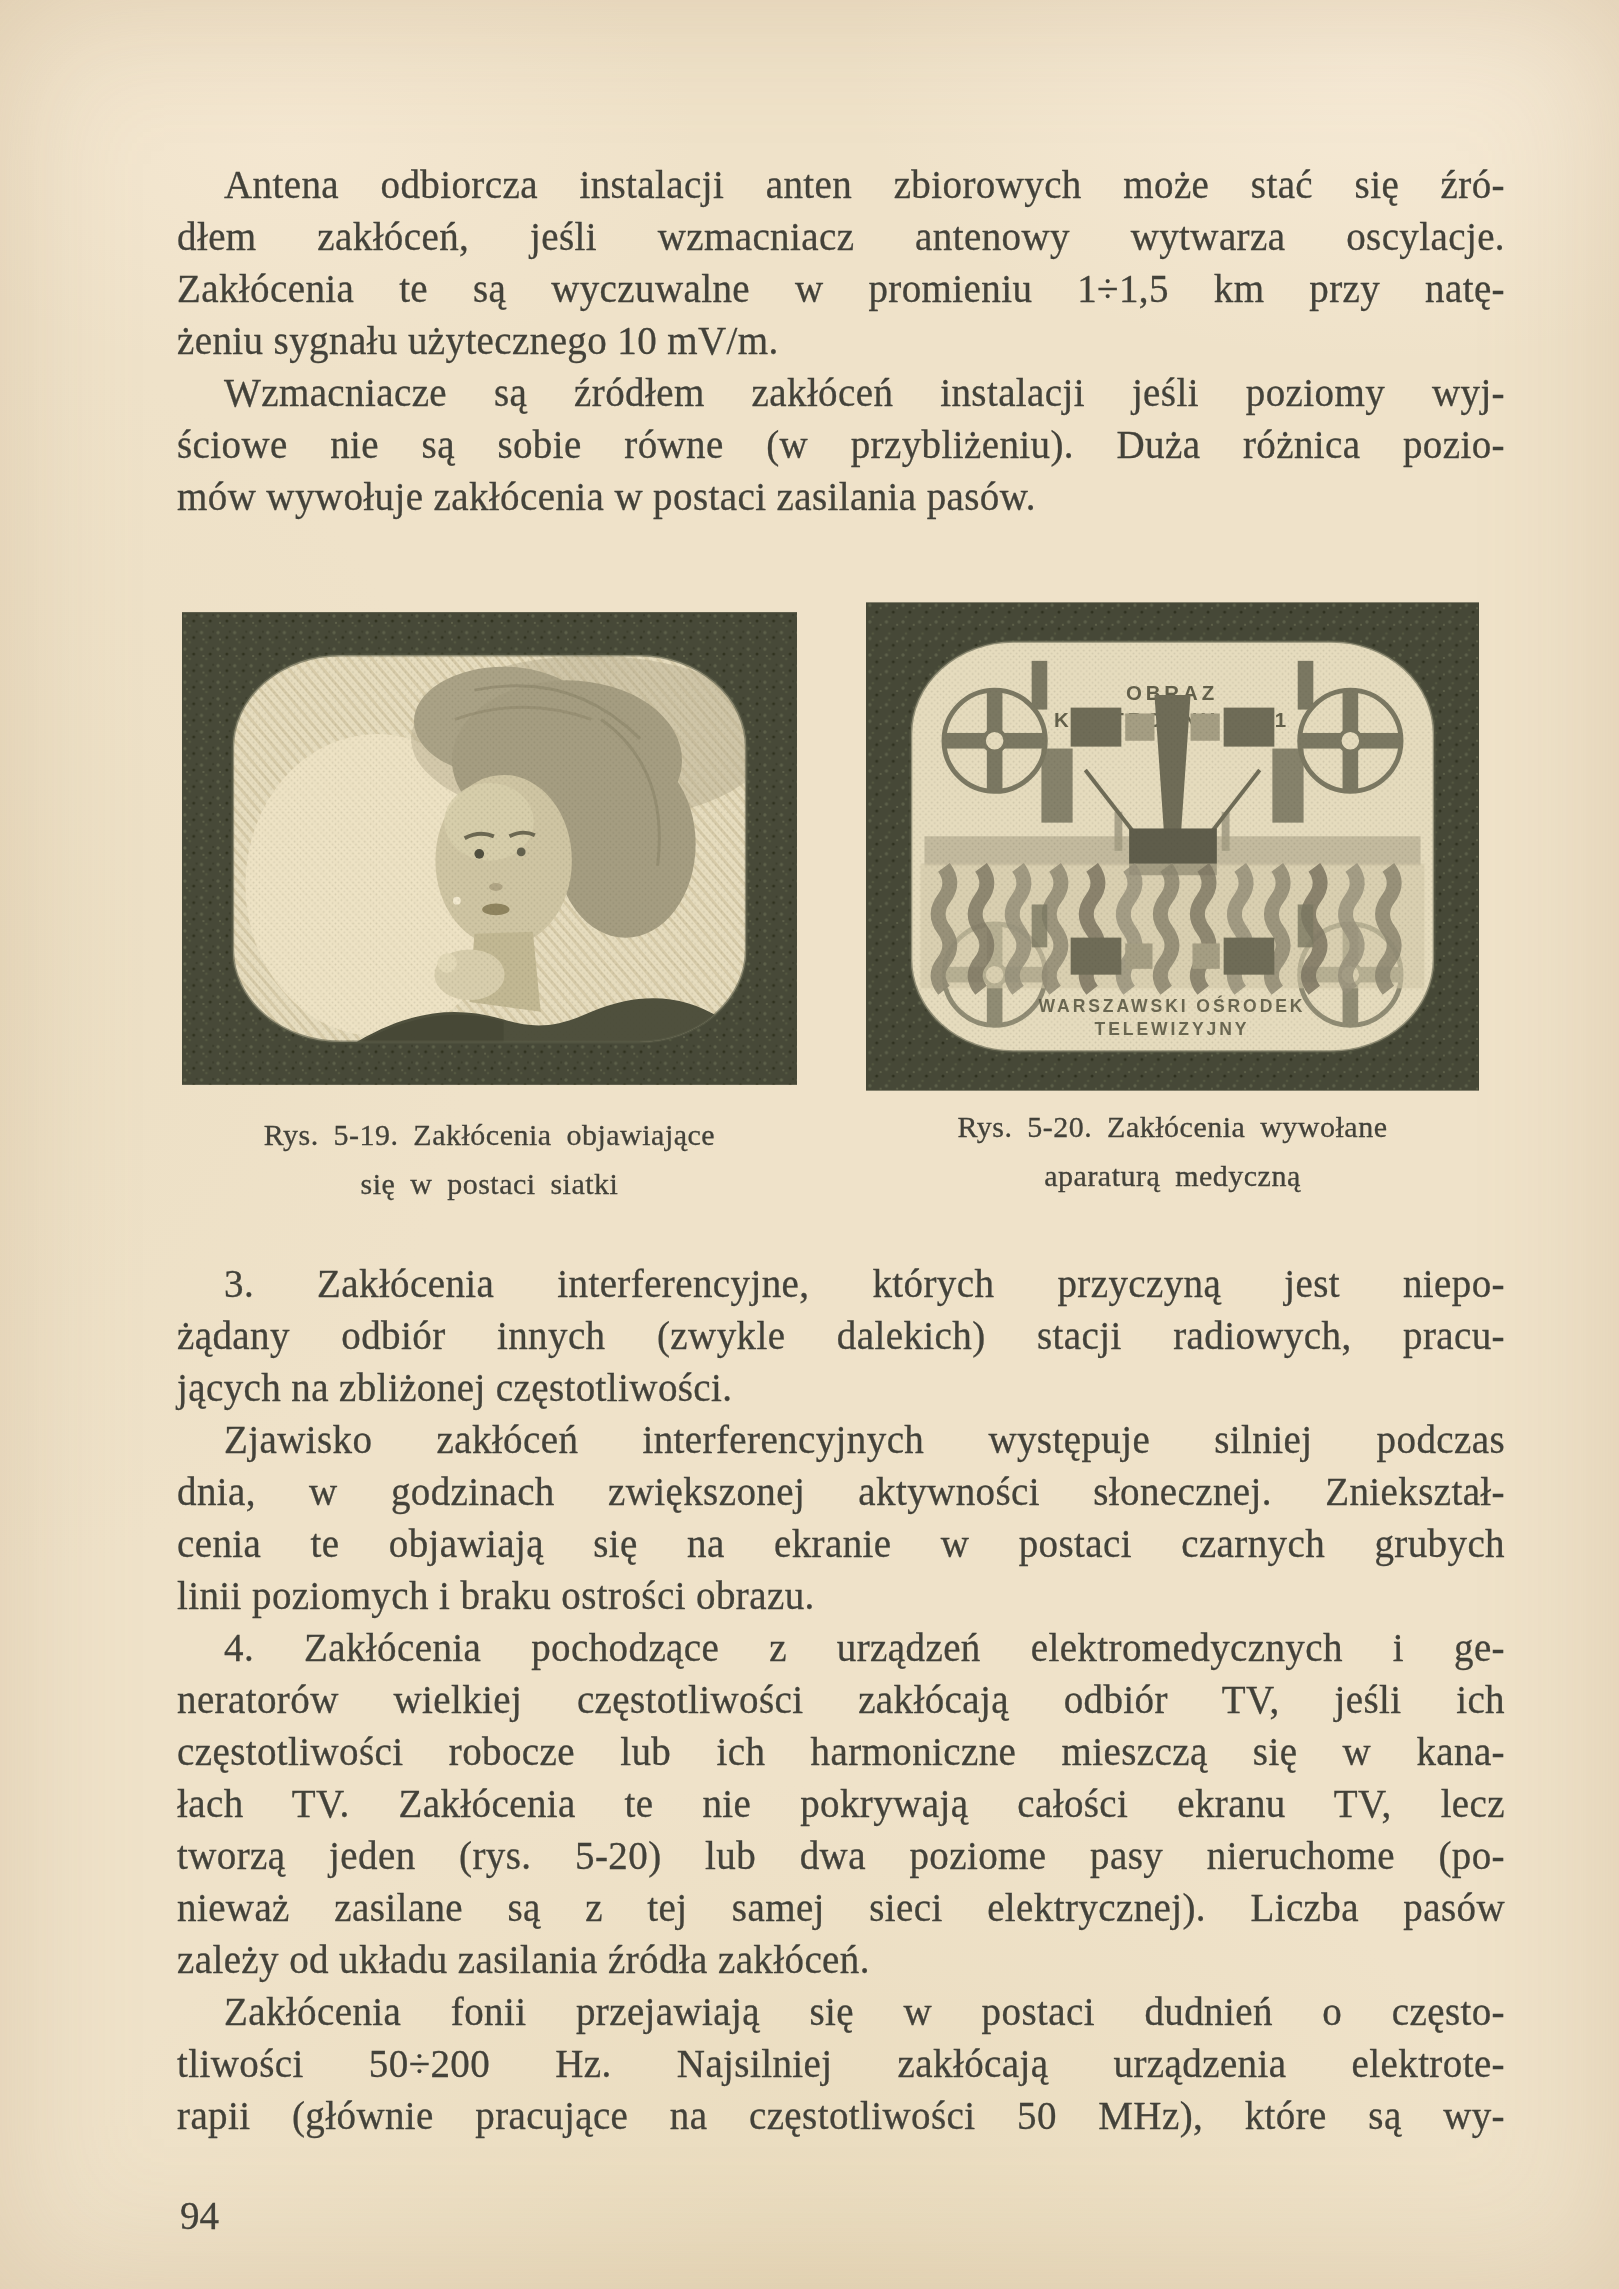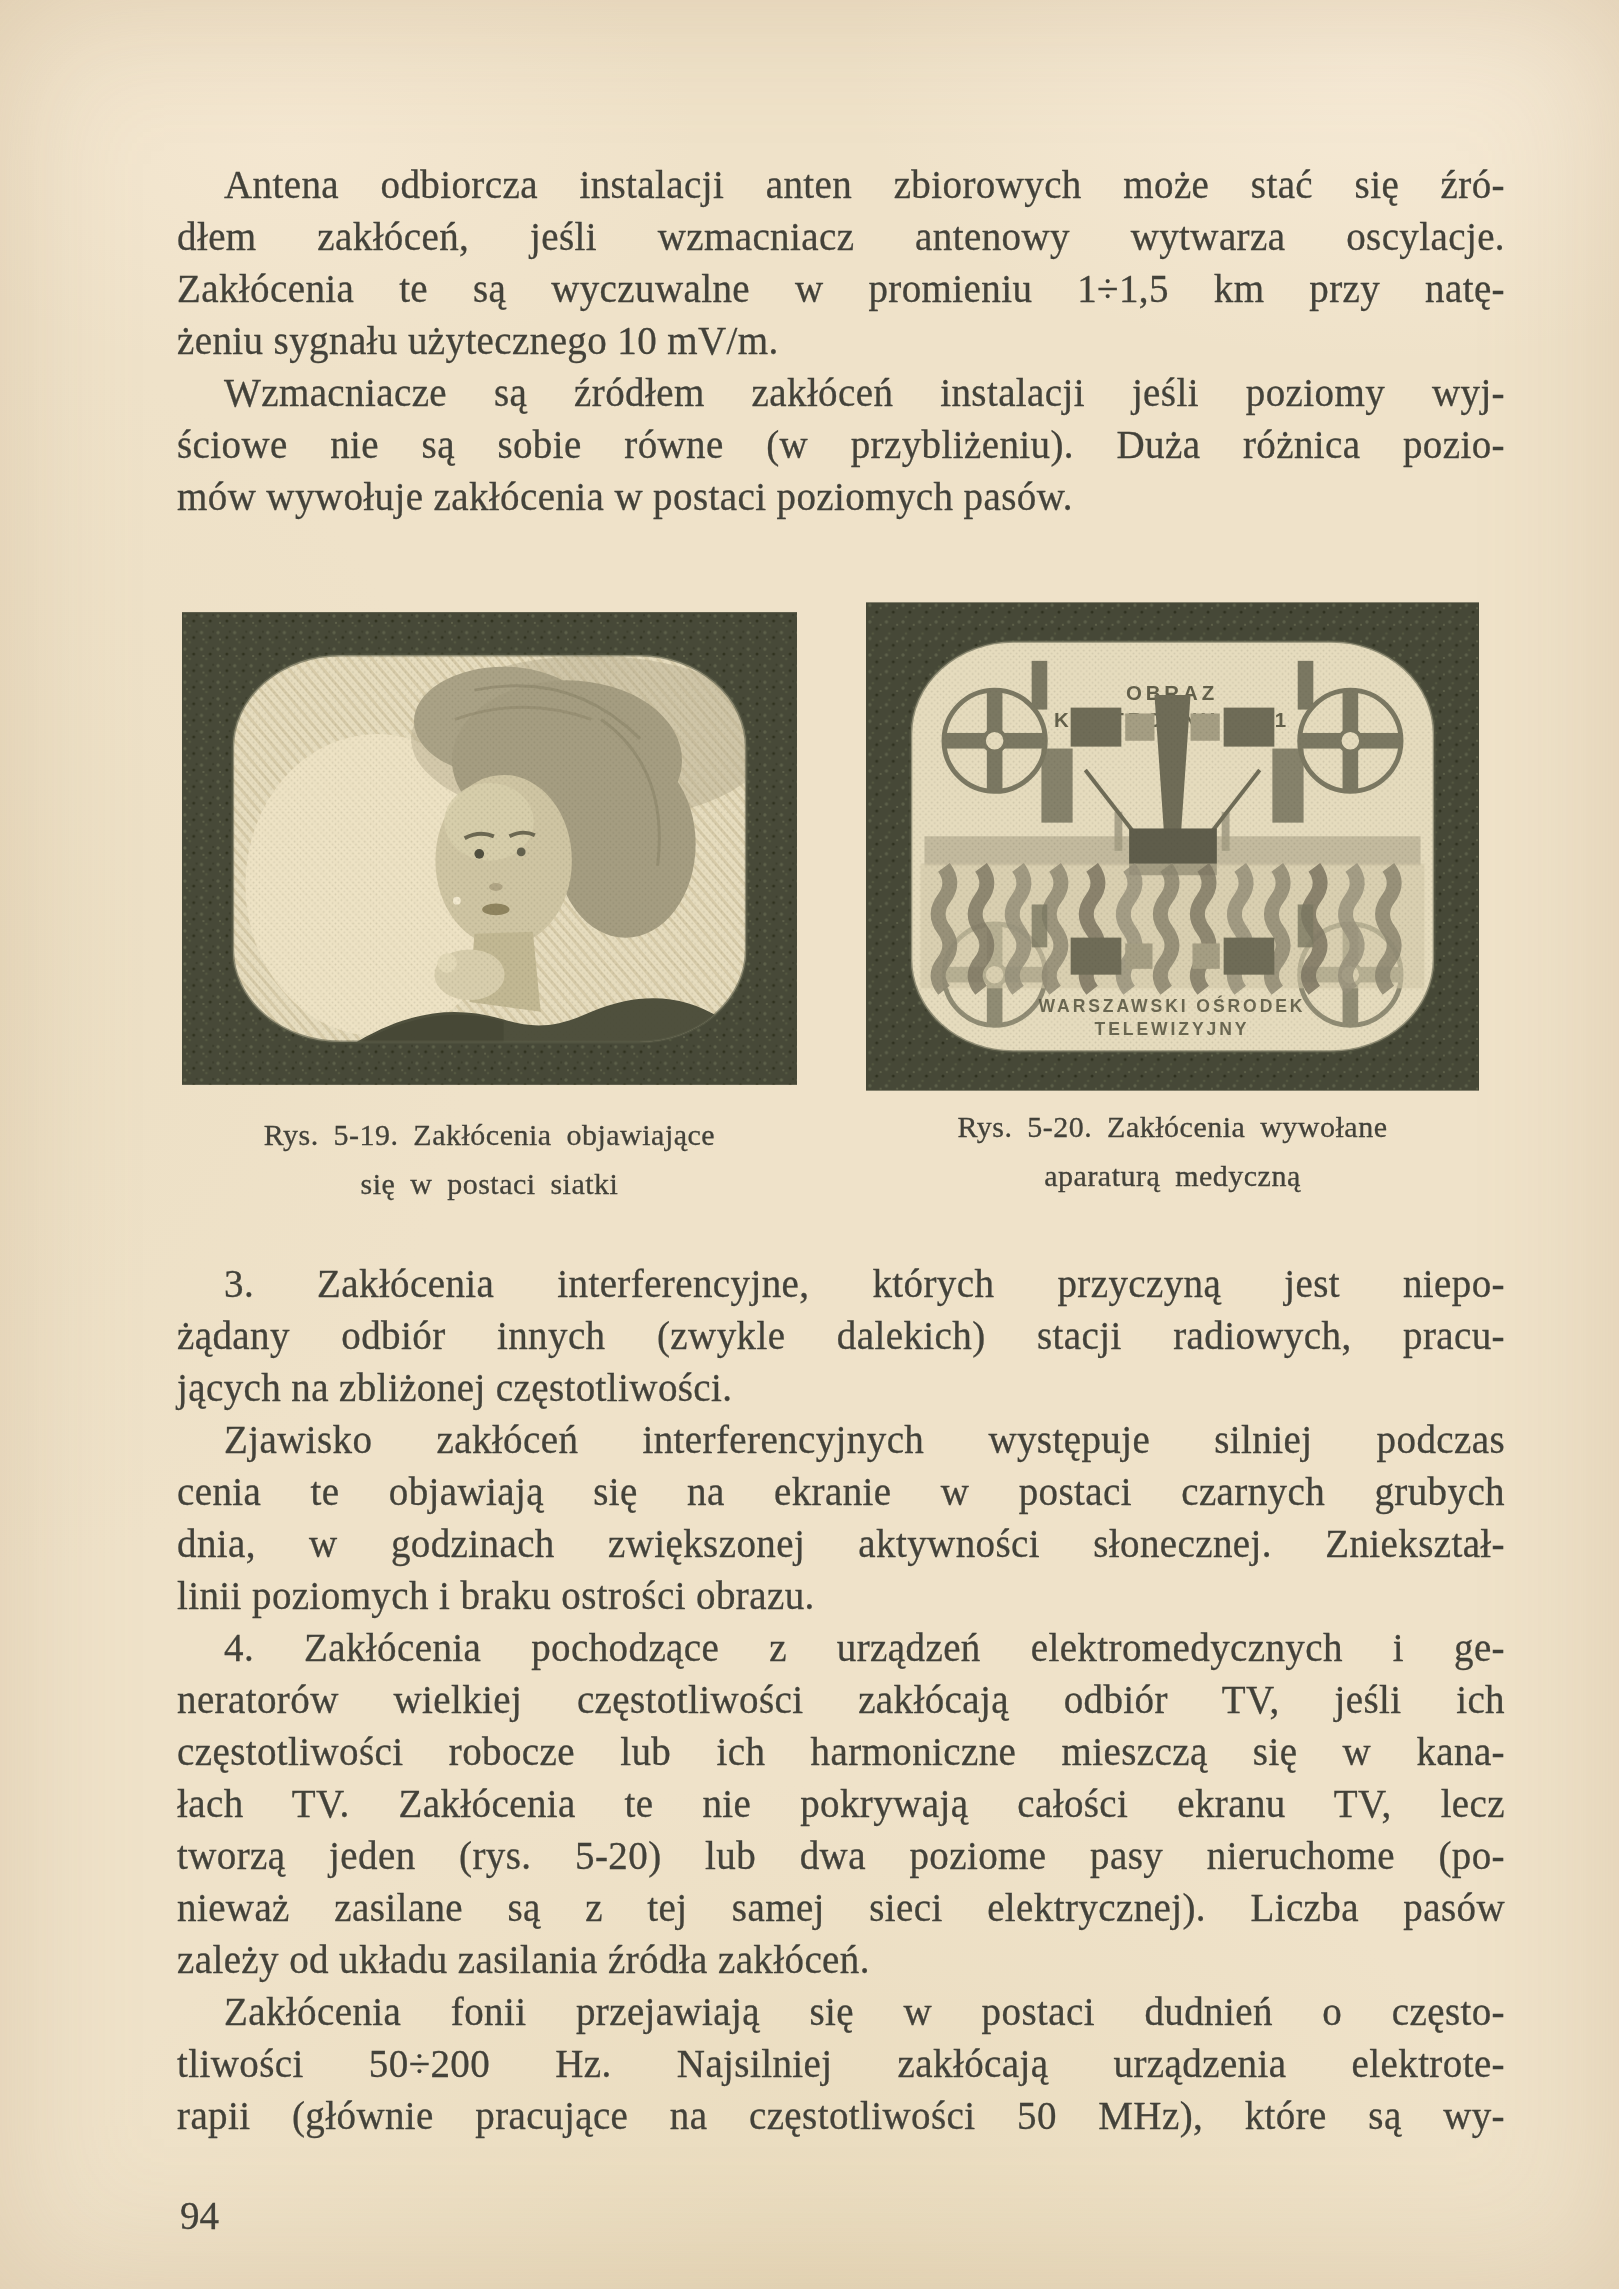--- a/index.html
+++ b/index.html
@@ -53,21 +53,21 @@
   <div class="tblock upper">
     <div>
       <div class="line ind">Antena odbiorcza instalacji anten zbiorowych może stać się źró-</div>
       <div class="line">dłem zakłóceń, jeśli wzmacniacz antenowy wytwarza oscylacje.</div>
       <div class="line">Zakłócenia te są wyczuwalne w promieniu 1÷1,5 km przy natę-</div>
       <div class="line end">żeniu sygnału użytecznego 10 mV/m.</div>
     </div>
     <div>
       <div class="line ind">Wzmacniacze są źródłem zakłóceń instalacji jeśli poziomy wyj-</div>
       <div class="line">ściowe nie są sobie równe (w przybliżeniu). Duża różnica pozio-</div>
-      <div class="line end">mów wywołuje zakłócenia w postaci poziomych pasów.</div>
+      <div class="line end">mów wywołuje zakłócenia w postaci zasilania pasów.</div>
     </div>
   </div>
 
   <div class="fig fig-left">
     <svg width="615" height="473" viewBox="0 0 631 485">
       <defs>
         <pattern id="Lg" width="17" height="17" patternUnits="userSpaceOnUse">
           <rect width="17" height="17" fill="#474938"></rect>
           <circle cx="3" cy="4" r="1.7" fill="#5e614a"></circle>
           <circle cx="12" cy="9" r="1.5" fill="#30321f"></circle>
@@ -207,22 +207,22 @@
   </div>
 
   <div class="tblock lower">
     <div>
       <div class="line ind">3. Zakłócenia interferencyjne, których przyczyną jest niepo-</div>
       <div class="line">żądany odbiór innych (zwykle dalekich) stacji radiowych, pracu-</div>
       <div class="line end">jących na zbliżonej częstotliwości.</div>
     </div>
     <div>
       <div class="line ind">Zjawisko zakłóceń interferencyjnych występuje silniej podczas</div>
+      <div class="line">dnia, w godzinach zwiększonej aktywności słonecznej. Zniekształ-</div>
       <div class="line">cenia te objawiają się na ekranie w postaci czarnych grubych</div>
-      <div class="line">dnia, w godzinach zwiększonej aktywności słonecznej. Zniekształ-</div>
       <div class="line end">linii poziomych i braku ostrości obrazu.</div>
     </div>
     <div>
       <div class="line ind">4. Zakłócenia pochodzące z urządzeń elektromedycznych i ge-</div>
       <div class="line">neratorów wielkiej częstotliwości zakłócają odbiór TV, jeśli ich</div>
       <div class="line">częstotliwości robocze lub ich harmoniczne mieszczą się w kana-</div>
       <div class="line">łach TV. Zakłócenia te nie pokrywają całości ekranu TV, lecz</div>
       <div class="line">tworzą jeden (rys. 5-20) lub dwa poziome pasy nieruchome (po-</div>
       <div class="line">nieważ zasilane są z tej samej sieci elektrycznej). Liczba pasów</div>
       <div class="line end">zależy od układu zasilania źródła zakłóceń.</div>

